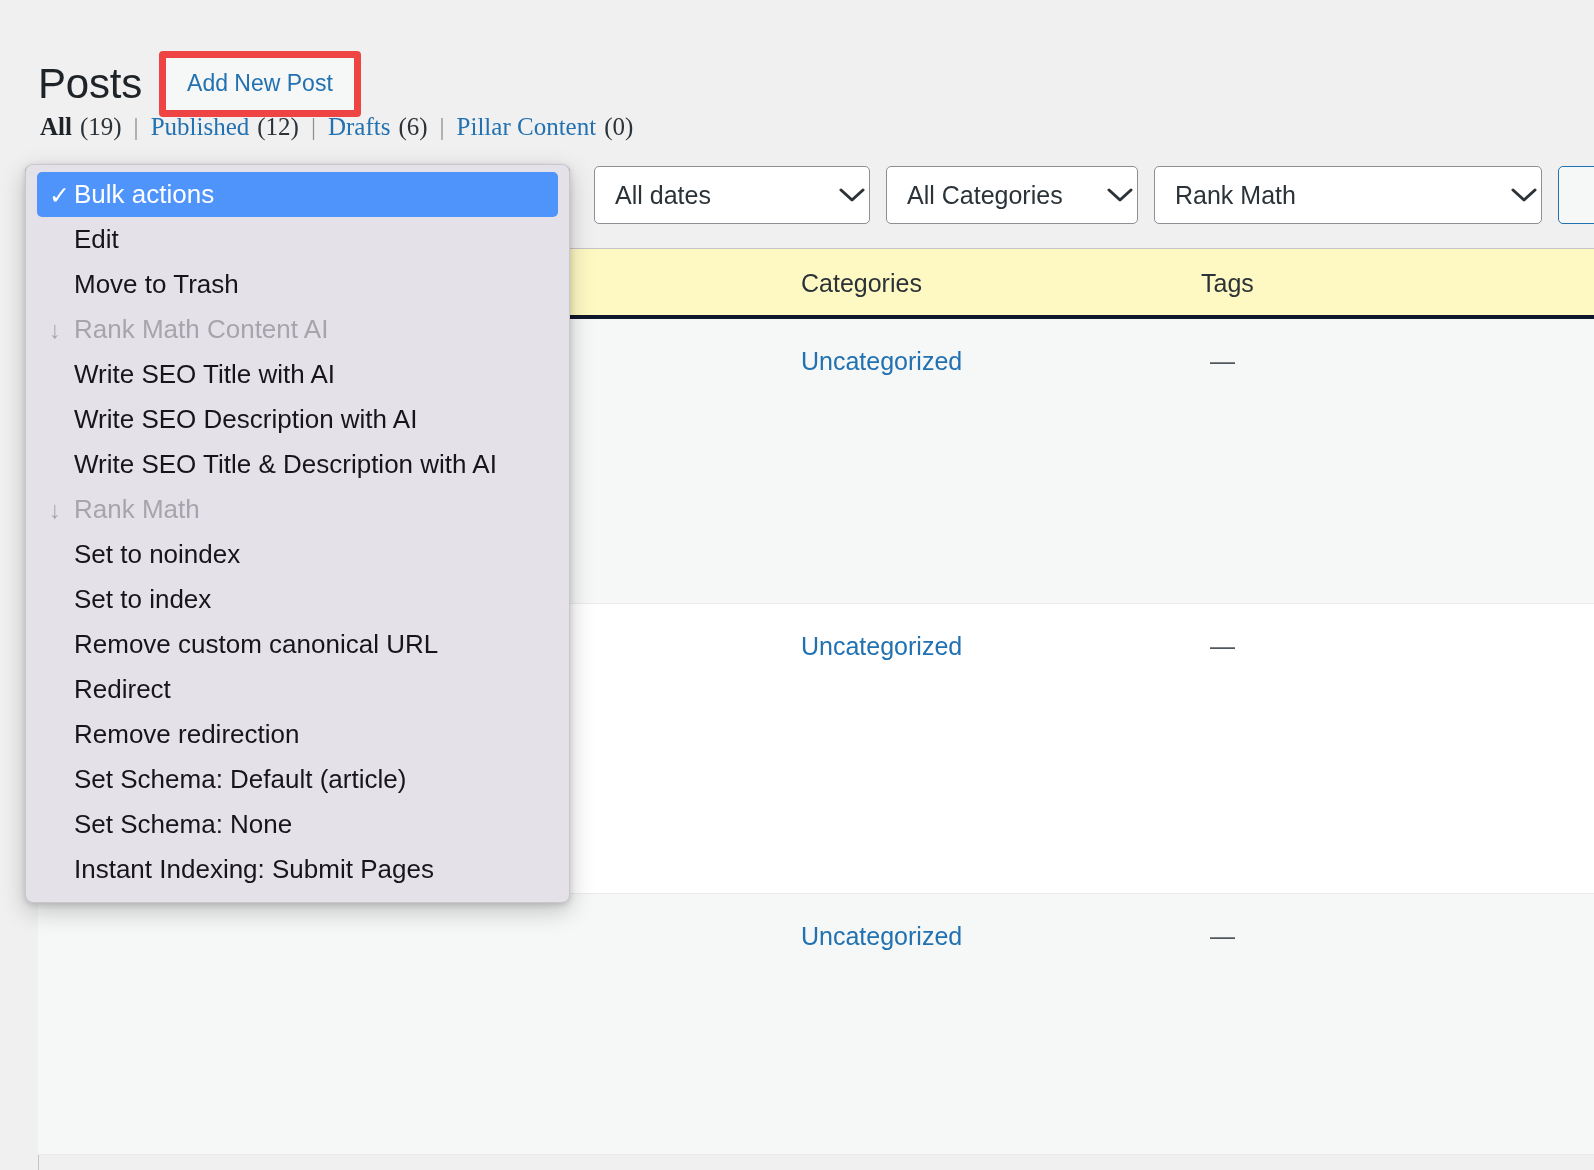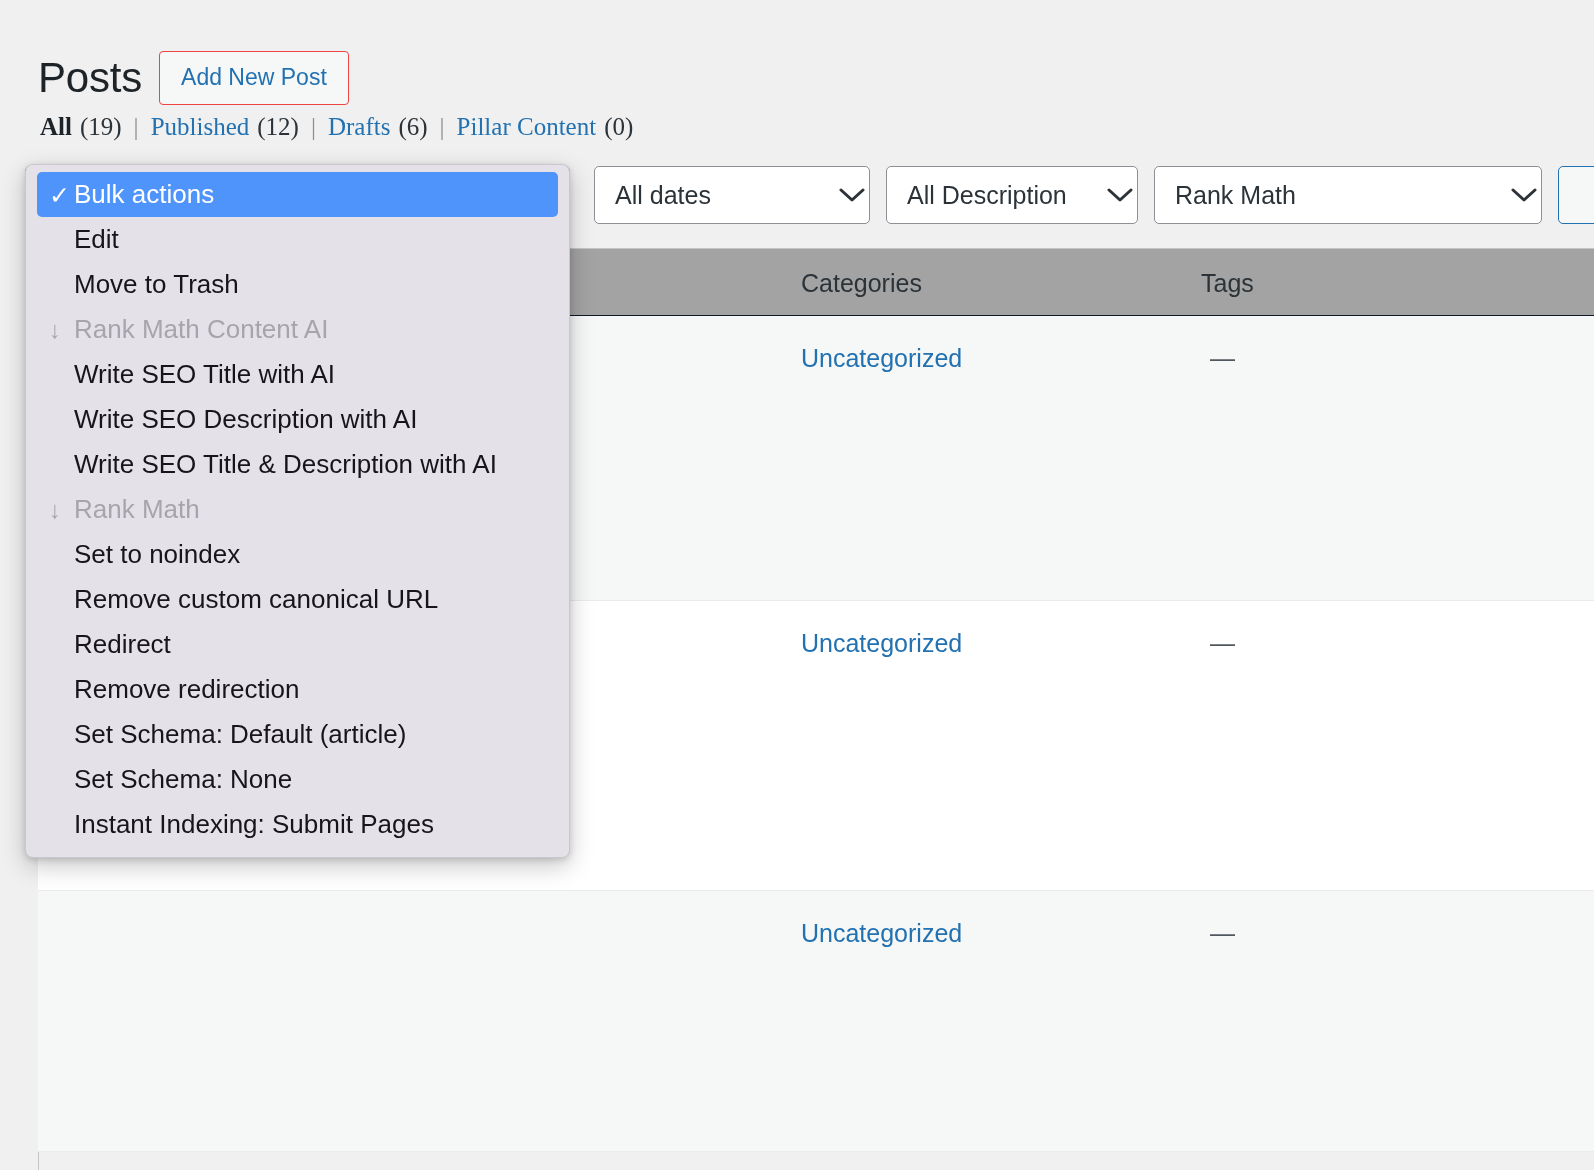--- a/index.html
+++ b/index.html
@@ -28,21 +28,21 @@
   }
   .page-title {
     font-size: 42px;
     font-weight: 400;
     line-height: 1.1;
     color: #1d2327;
     letter-spacing: -0.2px;
   }
   .add-new-btn {
     display: inline-block;
-    border: 1px solid #ef4444;
+    border: 7px solid #ef4444;
     border-radius: 4px;
     background: #f6f7f7;
     color: #2271b1;
     font-size: 23px;
     line-height: 1;
     padding: 14px 21px 15px;
     cursor: pointer;
     white-space: nowrap;
   }
 
@@ -120,22 +120,22 @@
   .posts-table {
     position: absolute;
     left: 38px;
     top: 248px;
     width: 1556px;
     border-top: 1px solid #c3c4c7;
     box-sizing: border-box;
   }
   .table-header {
     height: 66px;
-    background: #a3a3a3;
-    border-bottom: 1px solid #0f172a;
+    background: #fef9c3;
+    border-bottom: 4px solid #0f172a;
     position: relative;
   }
   .table-header .th {
     position: absolute;
     top: 20px;
     font-size: 25px;
     color: #2c3338;
     white-space: nowrap;
   }
   .th.col-author { left: 494px; }
@@ -272,21 +272,21 @@
   <div class="wp-select dates">
     <span class="sel-label">All dates</span>
     <span class="chev">
       <svg width="26" height="16" viewBox="0 0 26 16">
           <path d="M2 3 L13 13 L24 3" fill="none" stroke="#2c3338" stroke-width="3" stroke-linecap="round" stroke-linejoin="round"></path>
         </svg>
     </span>
   </div>
 
   <div class="wp-select cats">
-    <span class="sel-label">All Description</span>
+    <span class="sel-label">All Categories</span>
     <span class="chev">
       <svg width="26" height="16" viewBox="0 0 26 16">
           <path d="M2 3 L13 13 L24 3" fill="none" stroke="#2c3338" stroke-width="3" stroke-linecap="round" stroke-linejoin="round"></path>
         </svg>
     </span>
   </div>
 
   <div class="wp-select rank">
     <span class="sel-label">Rank Math</span>
     <span class="chev">
@@ -358,20 +358,23 @@
 
   <div class="dd-item group">
     <span class="arrow">↓</span>
     <span>Rank Math</span>
   </div>
 
   <div class="dd-item">
     <span>Set to noindex</span>
   </div>
 
+  <div class="dd-item">
+    <span>Set to index</span>
+  </div>
 
 
 
   <div class="dd-item">
     <span>Remove custom canonical URL</span>
   </div>
 
   <div class="dd-item">
     <span>Redirect</span>
   </div>

